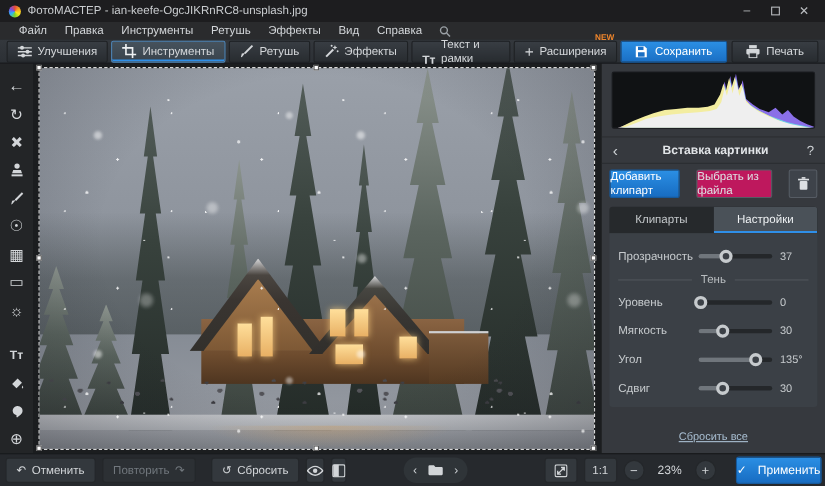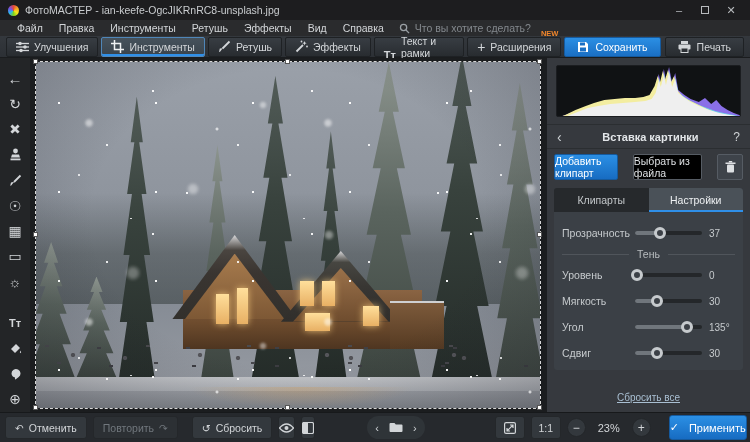--- a/index.html
+++ b/index.html
@@ -128,21 +128,21 @@
     border-top:1px solid #2b2e31; border-bottom:1px solid #2b2e31;
     display:flex; align-items:center; padding:0 10px; }
   #panel-header .back { color:#cfd3d6; font-size:14px; width:16px; }
   #panel-header .ttl { flex:1; text-align:center; color:#e2e5e8; font-size:11px; font-weight:bold; }
   #panel-header .help { color:#cfd3d6; font-size:12px; width:12px; text-align:right; }
   #panel-actions { position:absolute; left:0; top:96px; width:203px; height:26px;
     display:flex; gap:15px; padding:0 7px; }
   .pbtn { height:26px; display:flex; align-items:center; justify-content:center; border-radius:2px;
     font-size:10.5px; }
   #btn-add { flex:1.15; background:linear-gradient(#2b8fe4,#176cc2); border:1px solid #155a9e; color:#fff; }
-  #btn-file { flex:1.25; background:#000000; border:1px solid #565c64; color:#dde0e3; }
+  #btn-file { flex:1.25; background:#be185d; border:1px solid #565c64; color:#dde0e3; }
   #btn-trash { width:26px; background:#3e434a; border:1px solid #565c64; color:#dde0e3; }
   #panel-tabs { position:absolute; left:7px; top:130px; width:189px; height:24px; display:flex;
     background:#26292c; border-radius:3px 3px 0 0; overflow:hidden; }
   .ptab { flex:1; display:flex; align-items:center; justify-content:center; color:#c3c7ca; font-size:10.5px; }
   .ptab.active { background:#4a5158; box-shadow:inset 0 -2px 0 #2f8fe8; color:#eef1f3; }
   #sliders { position:absolute; left:7px; top:154px; width:189px; padding:8px 8px 4px 8px;
     background:#3b4046; border-radius:0 0 3px 3px; }
   .srow { display:flex; align-items:center; height:26px; gap:7px; }
   .srow .lbl { width:66px; color:#c6cacd; font-size:10.5px; }
   .srow .track { flex:1; position:relative; height:4px; background:#24272a; border-radius:2px; }
@@ -194,21 +194,20 @@
   <span class="menu-item">Инструменты</span>
   <span class="menu-item">Ретушь</span>
   <span class="menu-item">Эффекты</span>
   <span class="menu-item">Вид</span>
   <span class="menu-item">Справка</span>
   <span id="menu-search">
     <svg width="11" height="11" viewBox="0 0 12 12">
       <circle cx="5" cy="5" r="3.4" fill="none" stroke="#9aa0a5" stroke-width="1.4"></circle>
       <line x1="7.6" y1="7.6" x2="11" y2="11" stroke="#9aa0a5" stroke-width="1.4"></line>
     </svg>
-    <span class="ph">Что вы хотите сделать?</span>
   </span>
 </div>
 
 <div id="ribbon">
   <div class="rtab">
     <svg width="13" height="12" viewBox="0 0 13 12">
       <g stroke="#d4d7da" stroke-width="1.3">
           <line x1="0" y1="2.5" x2="13" y2="2.5"></line>
           <line x1="0" y1="6" x2="13" y2="6"></line>
           <line x1="0" y1="9.5" x2="13" y2="9.5"></line>

